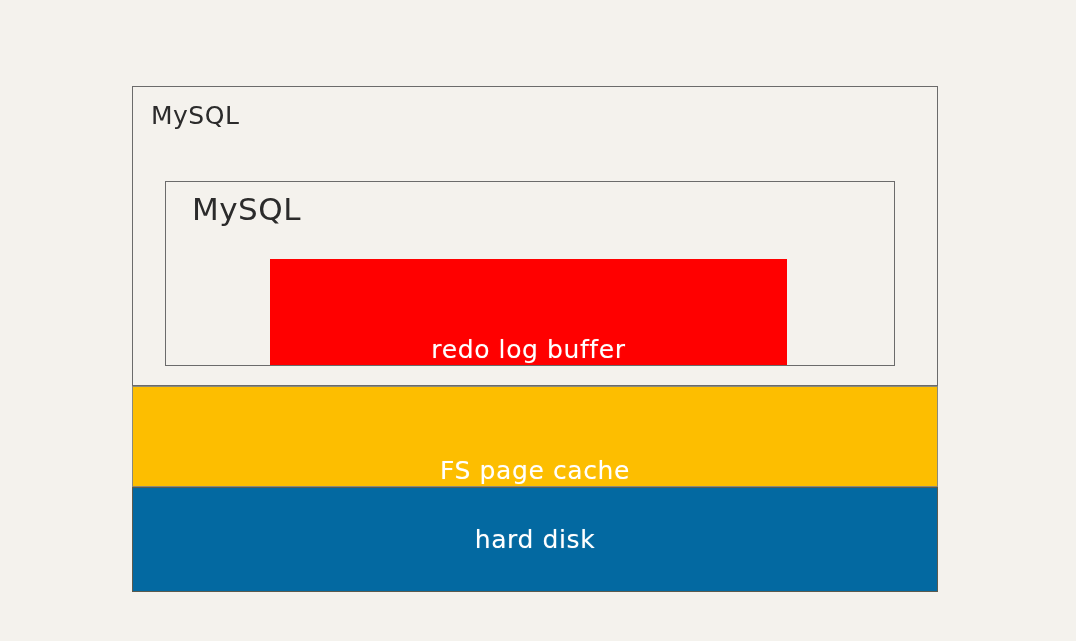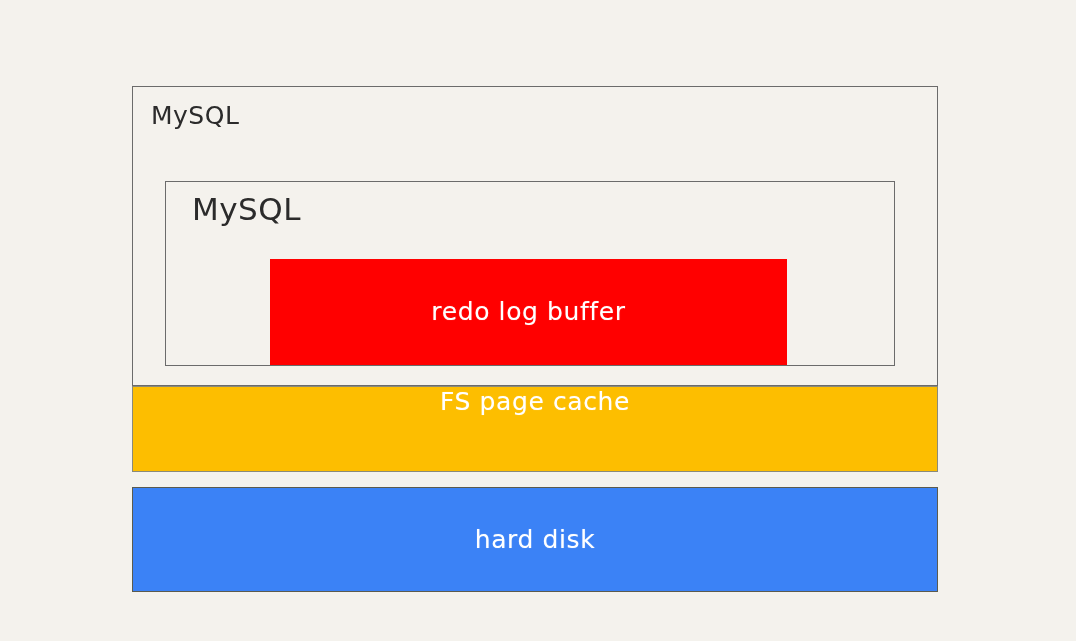--- a/index.html
+++ b/index.html
@@ -68,48 +68,48 @@
 
   
   .redo-box {
     position: absolute;
     left: 270px;
     top: 259px;
     width: 517px;
     height: 106px;
     background: #ff0000;
     display: flex;
-    align-items: center;
+    align-items: flex-end;
     justify-content: center;
     box-sizing: border-box;
   }
 
   
   .fscache-box {
     position: absolute;
     left: 132px;
     top: 386px;
     width: 806px;
-    height: 86px;
+    height: 101px;
     background: #fdbe00;
     border: 1.2px solid #8a8a7a;
     display: flex;
-    align-items: flex-start;
+    align-items: flex-end;
     justify-content: center;
     box-sizing: border-box;
   }
 
   
   .disk-box {
     position: absolute;
     left: 132px;
     top: 487px;
     width: 806px;
     height: 105px;
-    background: #3b82f6;
+    background: #0369a1;
     border: 1.2px solid #5b5b4e;
     display: flex;
     align-items: center;
     justify-content: center;
     box-sizing: border-box;
   }
 
   .band-label {
     font-size: 25px;
     line-height: 30px;

